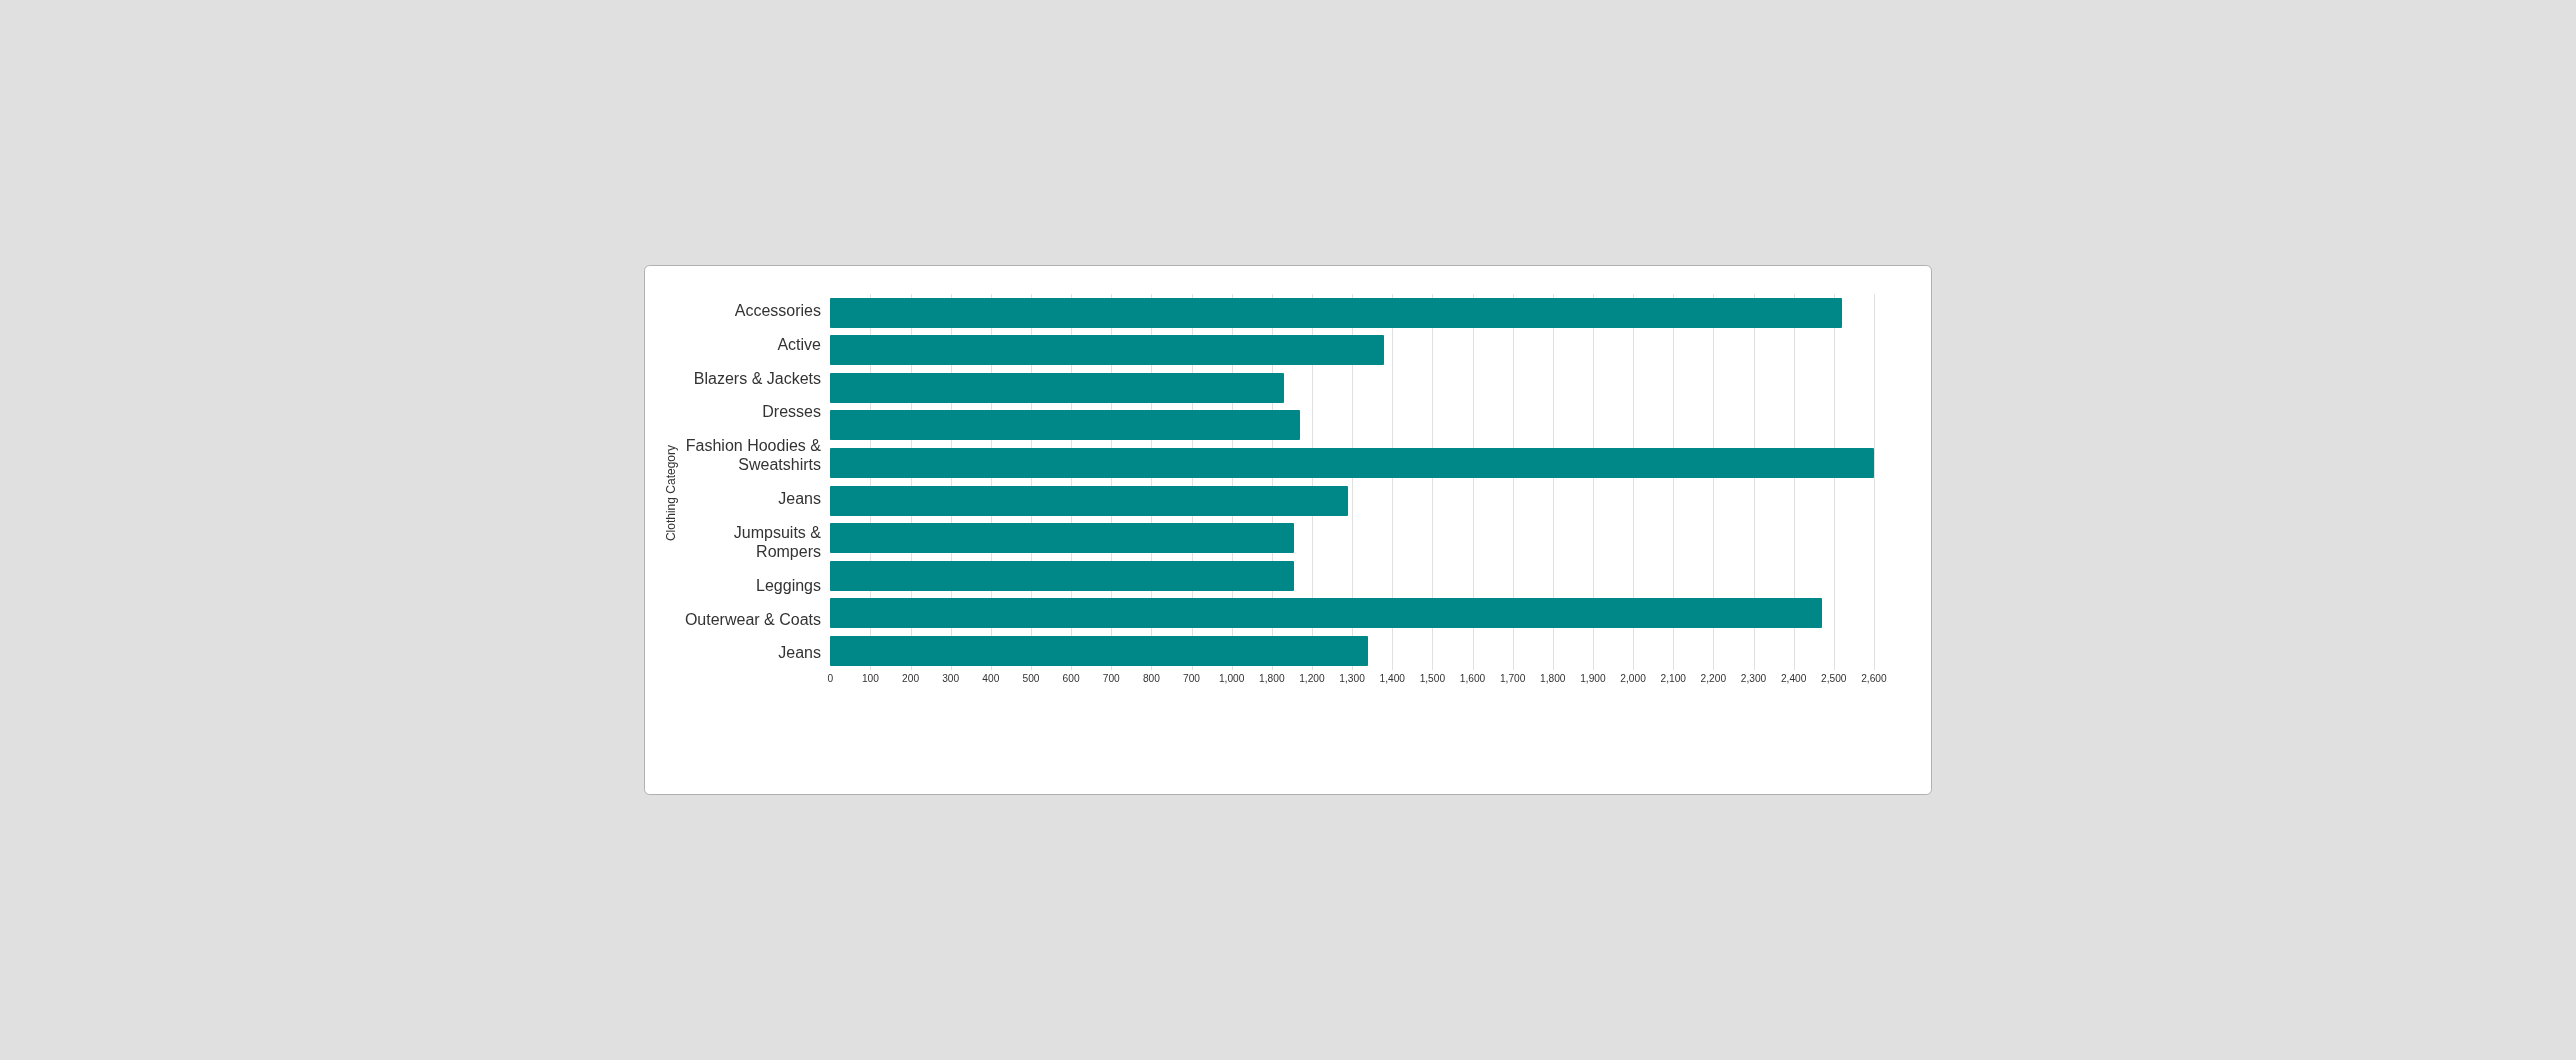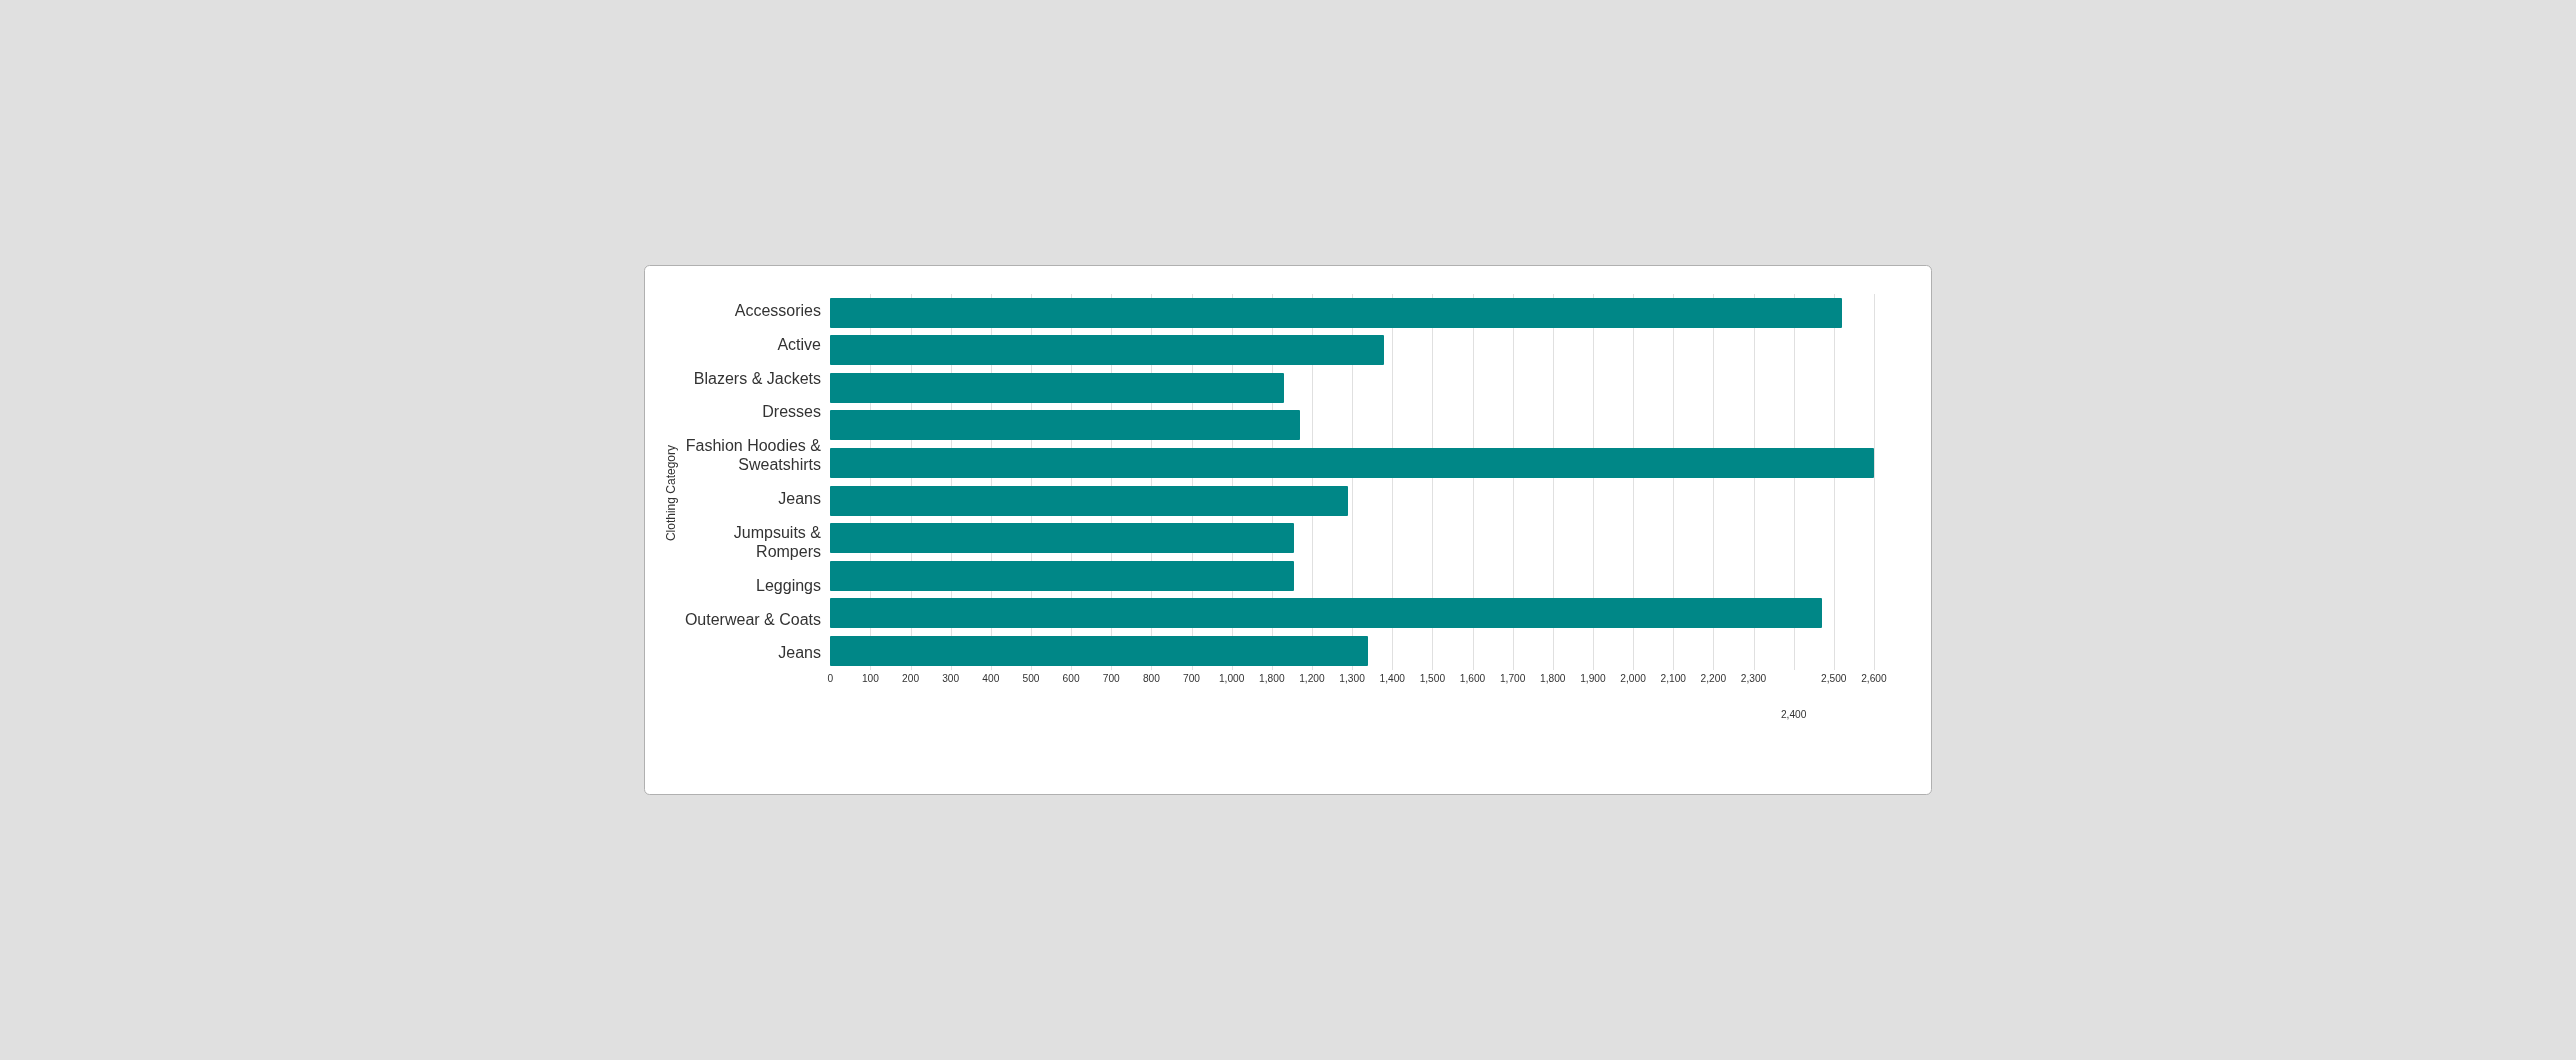--- a/index.html
+++ b/index.html
@@ -226,21 +226,21 @@
             <span class="x-tick-label" style="left: 52.8302%;">1,400</span>
             <span class="x-tick-label" style="left: 56.6038%;">1,500</span>
             <span class="x-tick-label" style="left: 60.3774%;">1,600</span>
             <span class="x-tick-label" style="left: 64.1509%;">1,700</span>
             <span class="x-tick-label" style="left: 67.9245%;">1,800</span>
             <span class="x-tick-label" style="left: 71.6981%;">1,900</span>
             <span class="x-tick-label" style="left: 75.4717%;">2,000</span>
             <span class="x-tick-label" style="left: 79.2453%;">2,100</span>
             <span class="x-tick-label" style="left: 83.0189%;">2,200</span>
             <span class="x-tick-label" style="left: 86.7925%;">2,300</span>
-            <span class="x-tick-label" style="left: 90.566%; margin-top: 36px;">2,400</span>
+            <span class="x-tick-label" style="left: 90.566%;">2,400</span>
             <span class="x-tick-label" style="left: 94.3396%;">2,500</span>
             <span class="x-tick-label" style="left: 98.1132%;">2,600</span>
           </div>
       </div>
     </div>
   </div>
 </div>
 
 
 </body></html>

